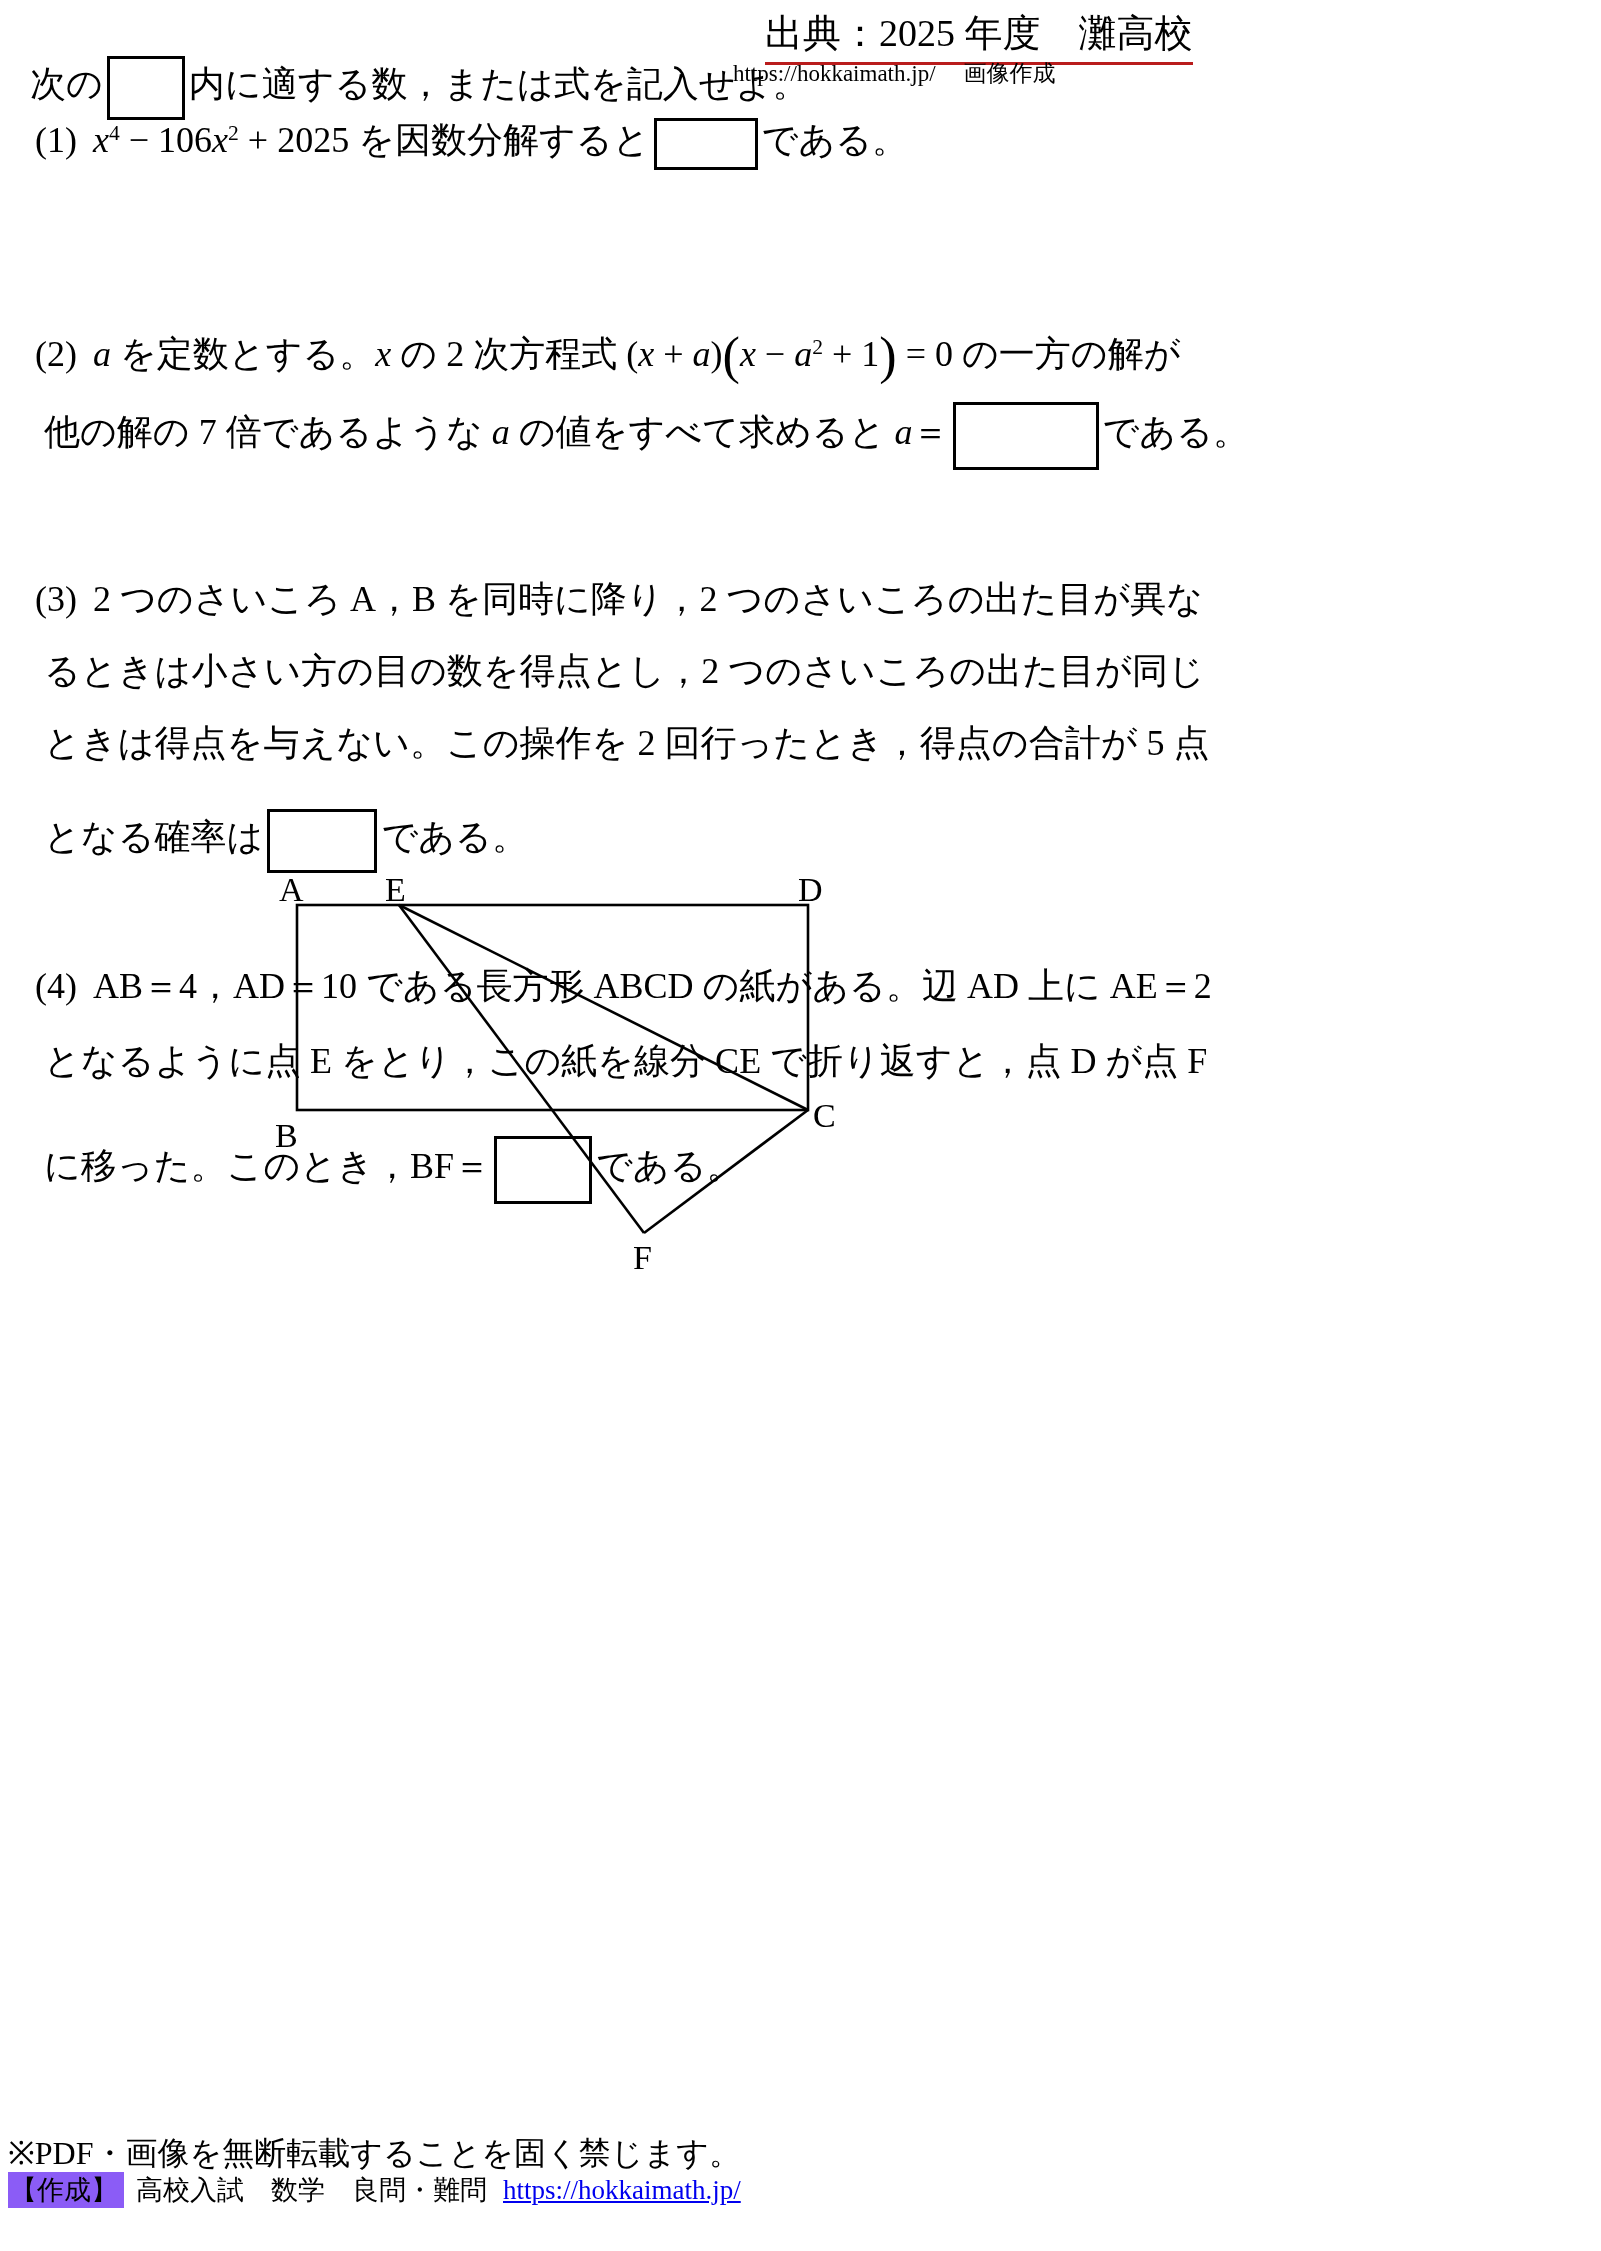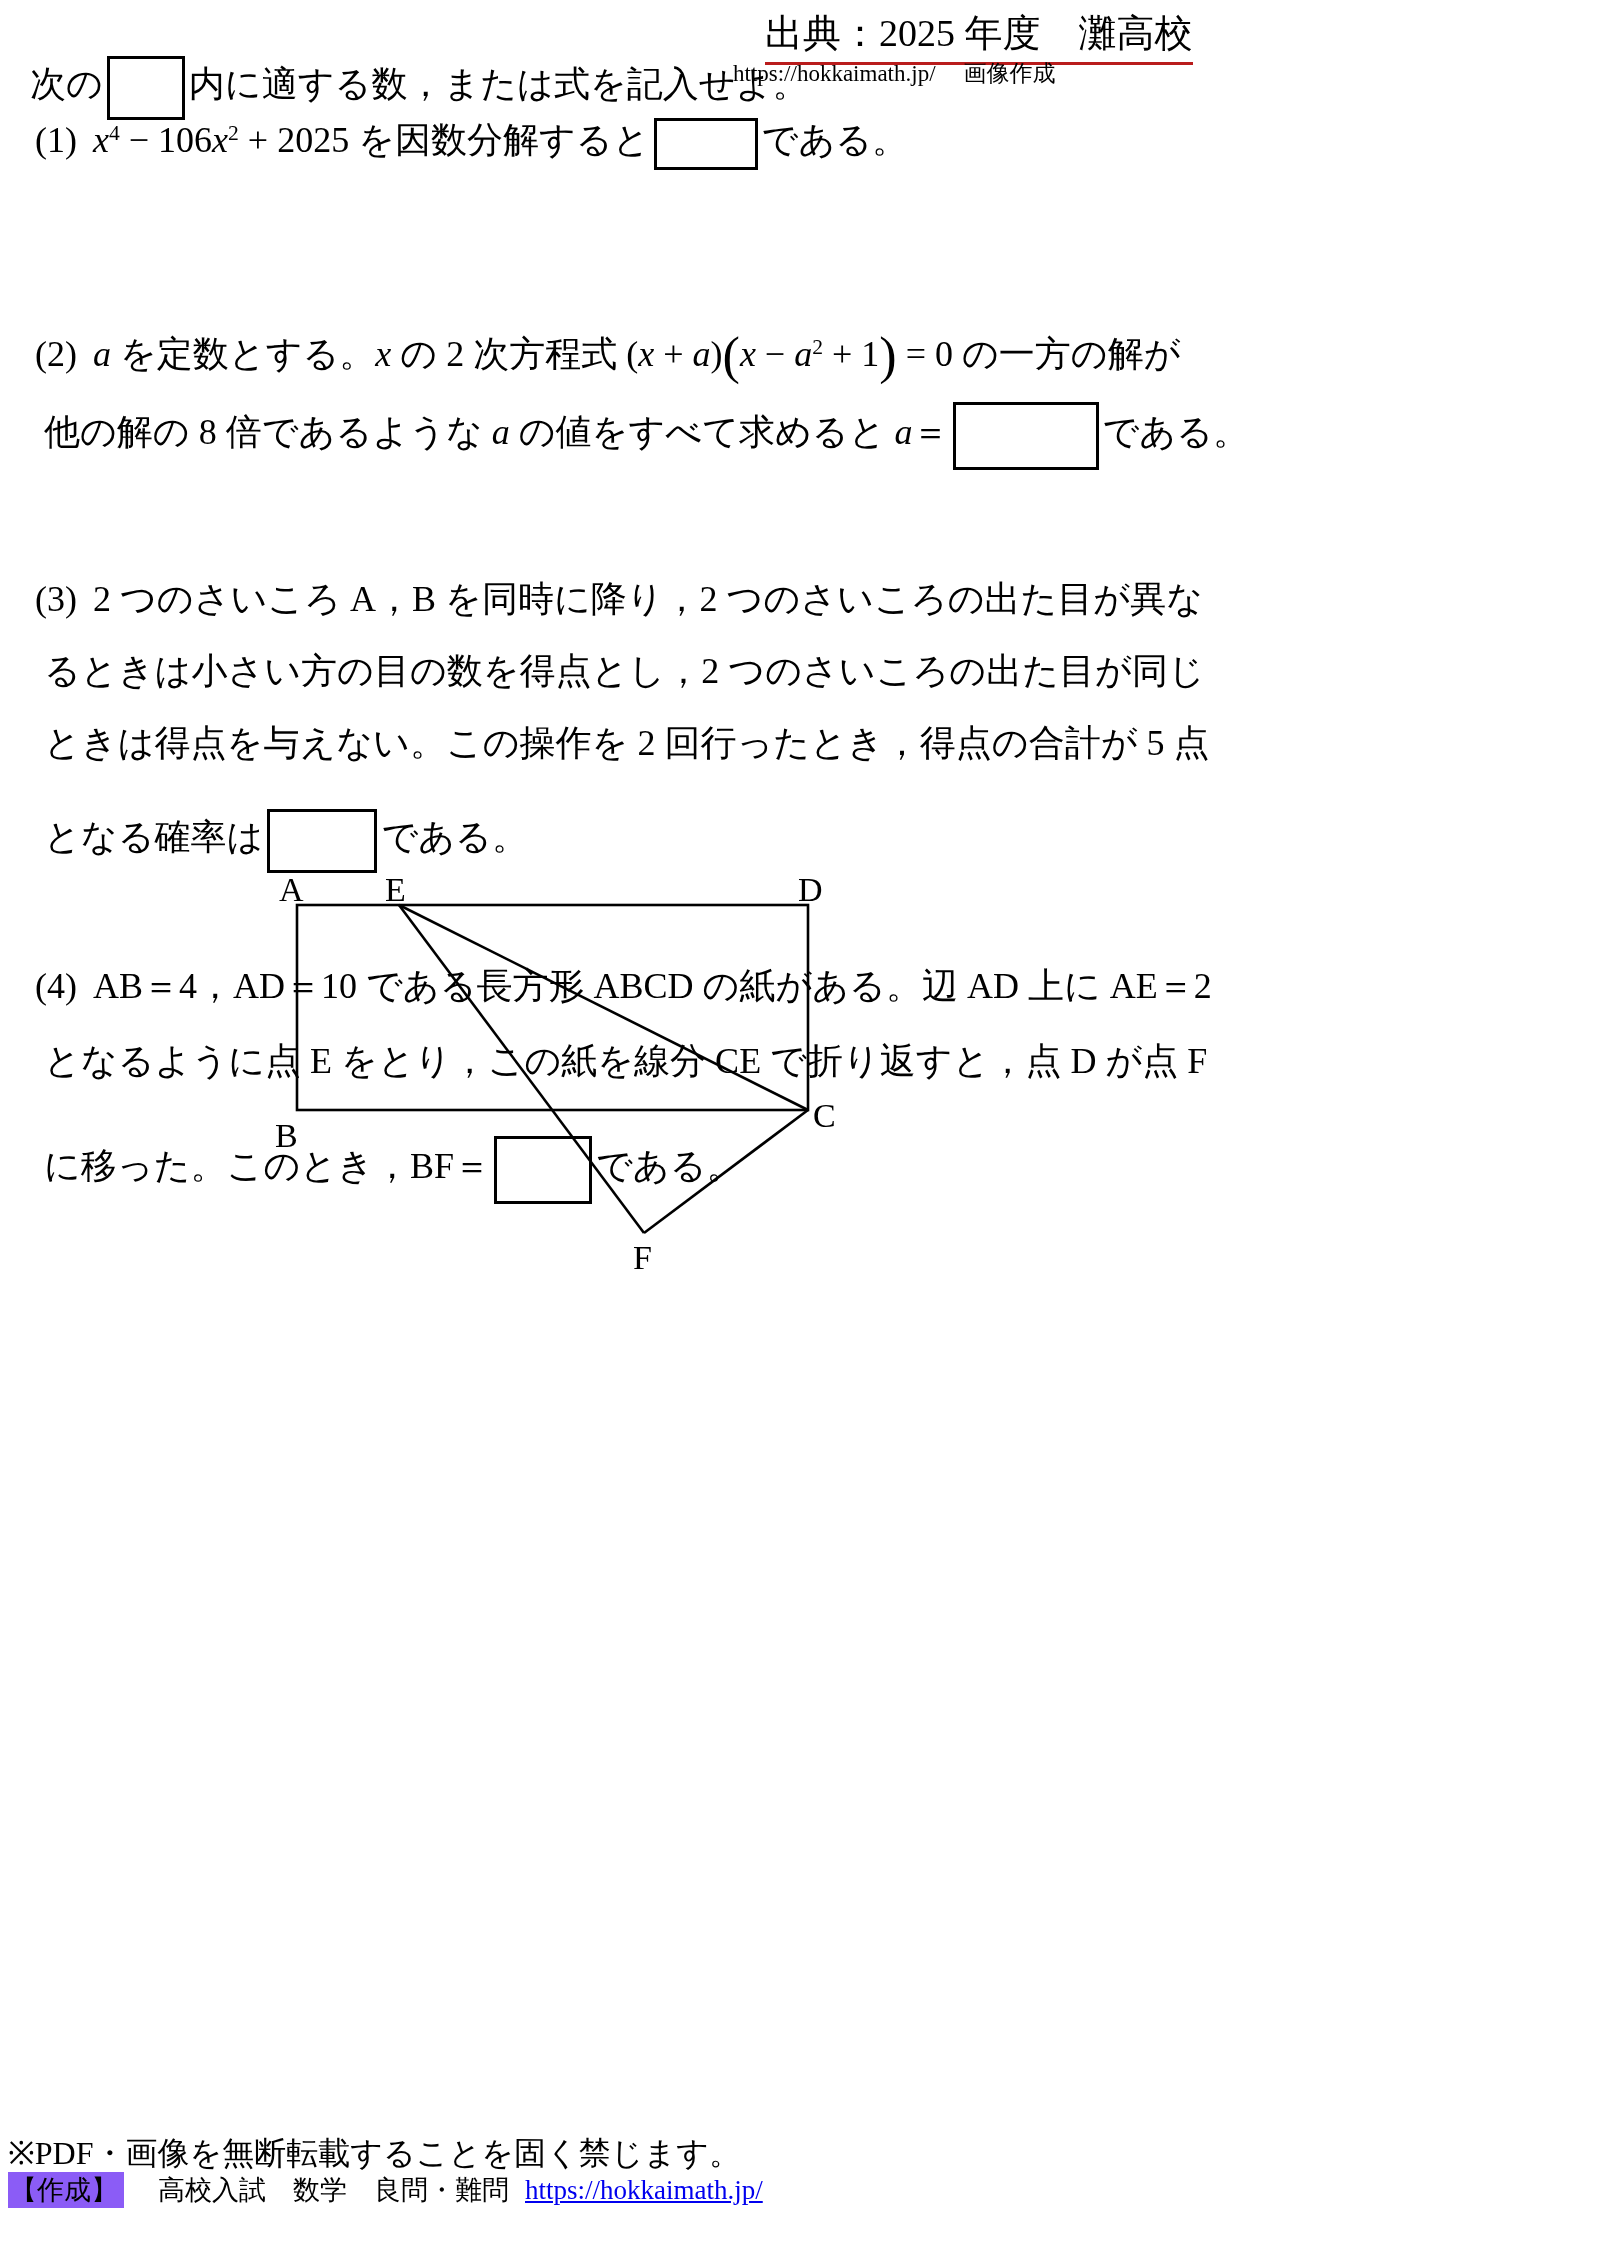--- a/index.html
+++ b/index.html
@@ -34,21 +34,21 @@
   .l { height:72px; }
   .l75 { height:75px; }
   .cont { padding-left:9px; }
 
   #figure-wrap { left:267px; top:865px; }
   #figure-wrap text { font-size:34px; font-family:"Liberation Serif","DejaVu Serif",serif; fill:#000; }
 
   #footer-notice { left:8px; top:2130px; font-size:32px; }
   #footer-credit { left:8px; top:2172px; font-size:27px; }
   #footer-credit .credit-label { background:#8b5cf6; padding:3px 6px 3px 2px; }
-  #footer-credit .credit-text { margin-left:34px; }
+  #footer-credit .credit-text { margin-left:12px; }
   #footer-credit a { color:#0000ee; text-decoration:underline; margin-left:16px; }
 </style>
 </head>
 <body>
 
 <div id="hdr-title" class="abs">出典：2025 年度　灘高校</div>
 <div id="hdr-sub" class="abs">
   <span>https://hokkaimath.jp/</span><span class="gap"></span><span>画像作成</span>
 </div>
 
@@ -58,21 +58,21 @@
 
 <div id="p1" class="abs body-line">
   <span class="pnum">(1)</span><span class="mi">x</span><sup>4</sup><span> − 106</span><span class="mi">x</span><sup>2</sup><span> + 2025</span><span> を因数分解すると</span><span class="ansbox box-p1"></span><span>である。</span>
 </div>
 
 <div id="p2" class="abs">
   <div class="l body-line">
     <span class="pnum">(2)</span><span class="mi">a</span><span> を定数とする。</span><span class="mi">x</span><span> の 2 次方程式 </span><span>(</span><span class="mi">x</span><span> + </span><span class="mi">a</span><span>)</span><span class="bigp">(</span><span class="mi">x</span><span> − </span><span class="mi">a</span><sup>2</sup><span> + 1</span><span class="bigp">)</span><span> = 0</span><span> の一方の解が</span>
   </div>
   <div class="l body-line cont">
-    <span>他の解の 8 倍であるような </span><span class="mi">a</span><span> の値をすべて求めると </span><span class="mi">a</span><span>＝</span><span class="ansbox box-p2"></span><span>である。</span>
+    <span>他の解の 7 倍であるような </span><span class="mi">a</span><span> の値をすべて求めると </span><span class="mi">a</span><span>＝</span><span class="ansbox box-p2"></span><span>である。</span>
   </div>
 </div>
 
 <div id="p3" class="abs">
   <div class="l body-line">
     <span class="pnum">(3)</span><span>2 つのさいころ A，B を同時に降り，2 つのさいころの出た目が異な</span>
   </div>
   <div class="l body-line cont">
     <span>るときは小さい方の目の数を得点とし，2 つのさいころの出た目が同じ</span>
   </div>

